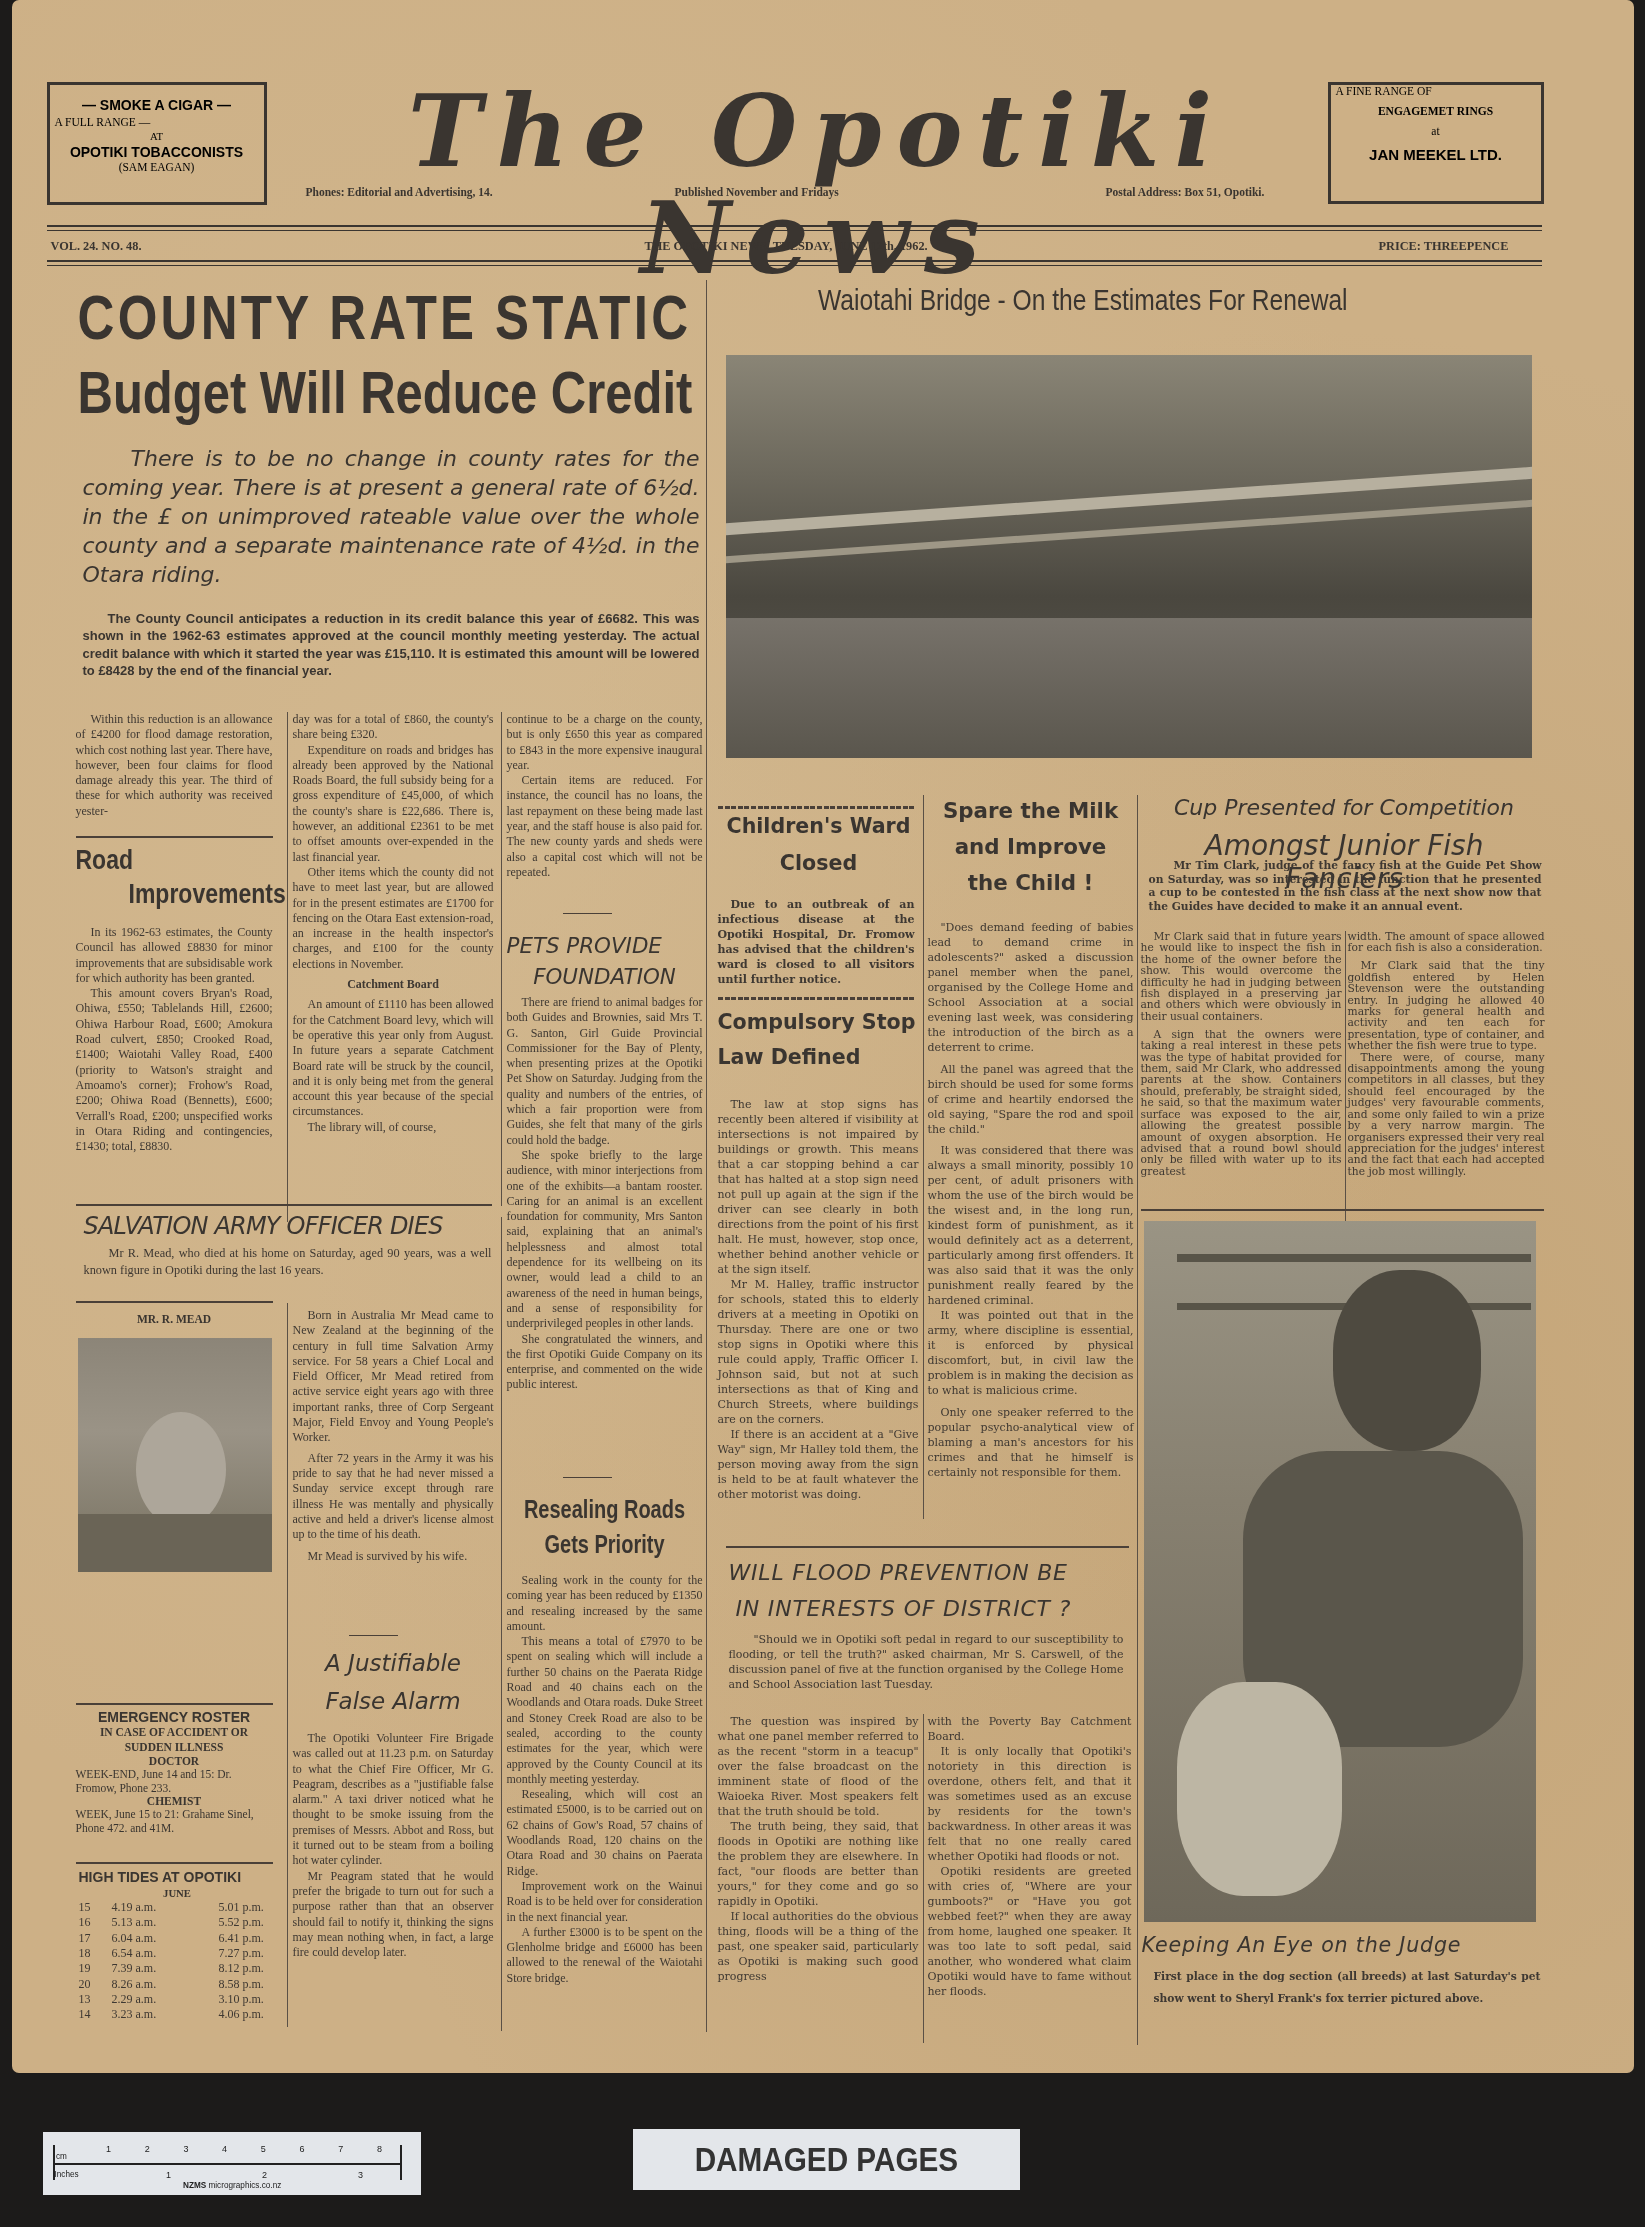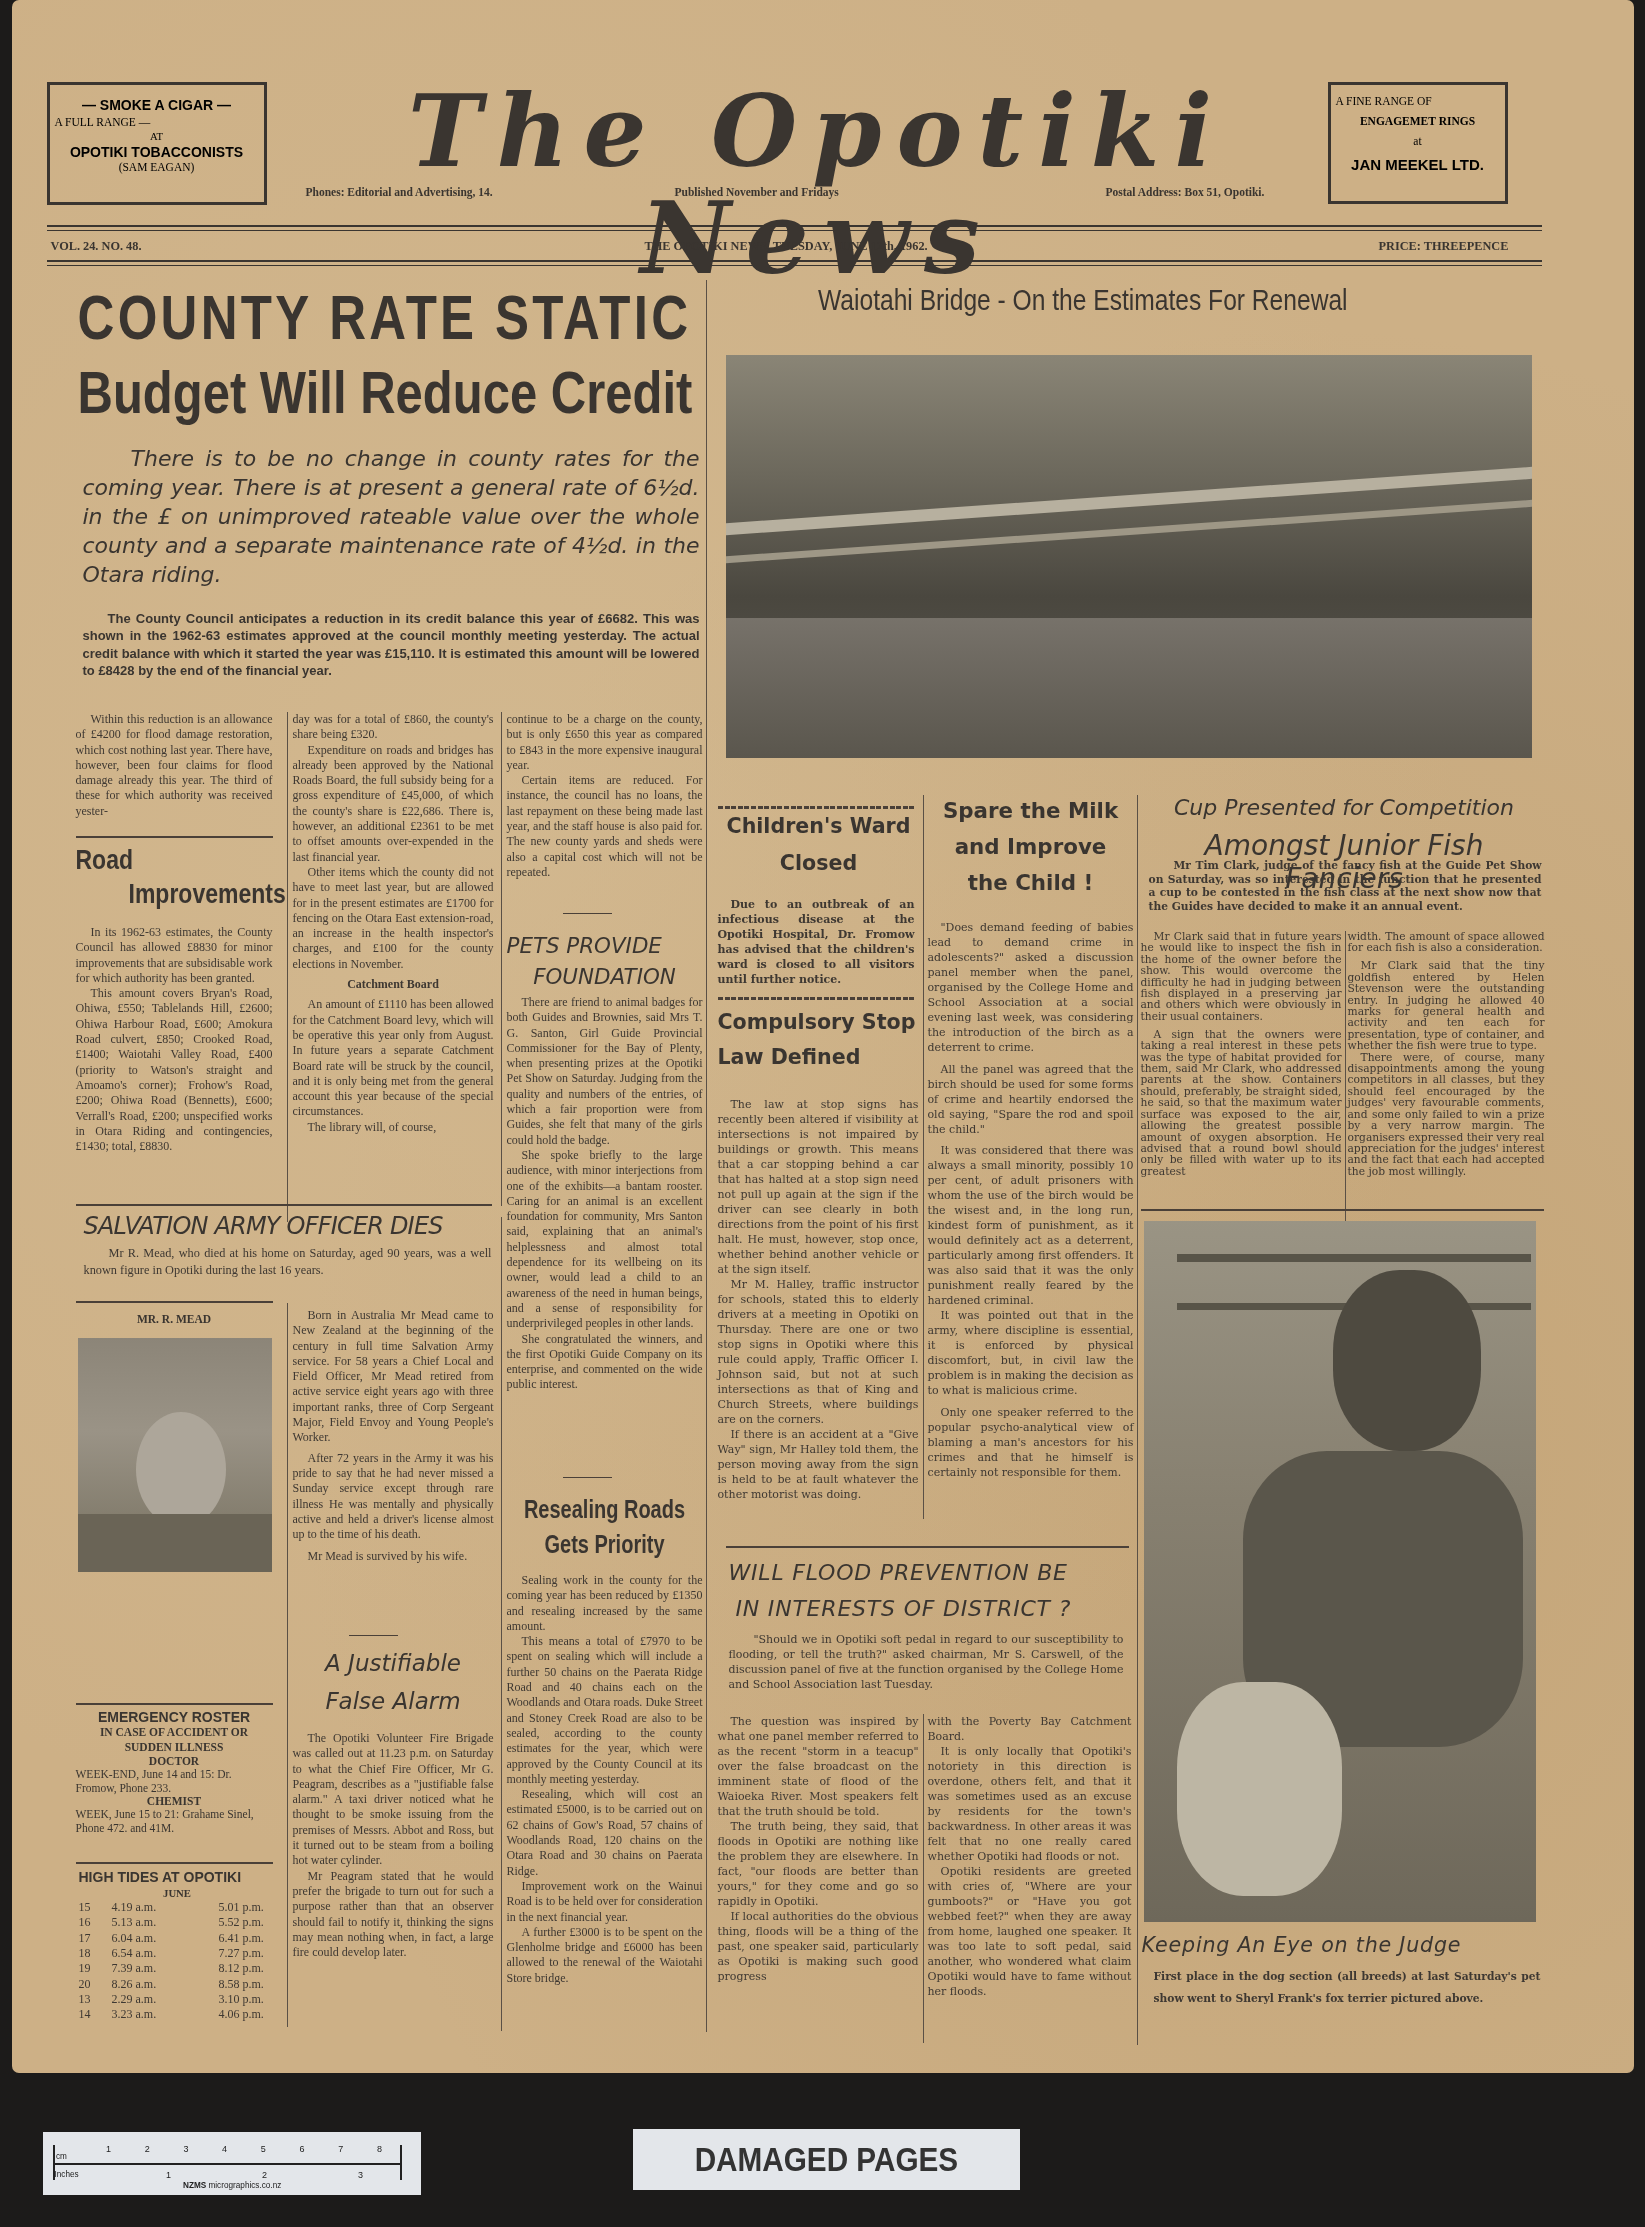--- a/index.html
+++ b/index.html
@@ -37,21 +37,21 @@
     <div style="font-weight:bold;font-size:14px;margin-top:1.6px;">OPOTIKI TOBACCONISTS</div>
     <div style="font-family:'Liberation Serif',serif;font-size:11.5px;margin-top:1.6px;">(SAM EAGAN)</div>
   </div>
 
   <div class="abs masthead-title" style="left:362px;top:78px;width:888px;text-align:center;line-height:107px;">The Opotiki News</div>
 
   <div class="abs small-caps" style="left:294px;top:186px;font-size:11.5px;">Phones: Editorial and Advertising, 14.</div>
   <div class="abs small-caps" style="left:663px;top:186px;font-size:11.5px;">Published November and Fridays</div>
   <div class="abs small-caps" style="left:1094px;top:186px;font-size:11.5px;">Postal Address: Box 51, Opotiki.</div>
 
-  <div class="abs box" style="left:1316px;top:82px;width:180px;height:122px;padding-top:10px;">
+  <div class="abs box" style="left:1316px;top:82px;width:216px;height:122px;">
     <div style="font-family:'Liberation Serif',serif;font-size:11.5px;text-align:left;padding-left:5px;">A FINE RANGE OF</div>
     <div style="font-family:'Liberation Serif',serif;font-weight:bold;font-size:11.5px;margin-top:8.2px;text-align:center;">ENGAGEMET RINGS</div>
     <div style="font-family:'Liberation Serif',serif;font-size:11.5px;margin-top:8.2px;">at</div>
     <div style="font-weight:bold;font-size:15px;margin-top:8.2px;">JAN MEEKEL LTD.</div>
   </div>
 
   <div class="abs rule2" style="left:35px;top:225px;width:1495px;"></div>
   <div class="abs small-caps" style="left:39px;top:239px;font-size:12.3px;">VOL. 24. NO. 48.</div>
   <div class="abs small-caps" style="left:633px;top:239px;font-size:12.3px;">THE OPOTIKI NEWS, TUESDAY, JUNE 12th, 1962.</div>
   <div class="abs small-caps" style="left:1367px;top:239px;font-size:12.3px;">PRICE: THREEPENCE</div>

